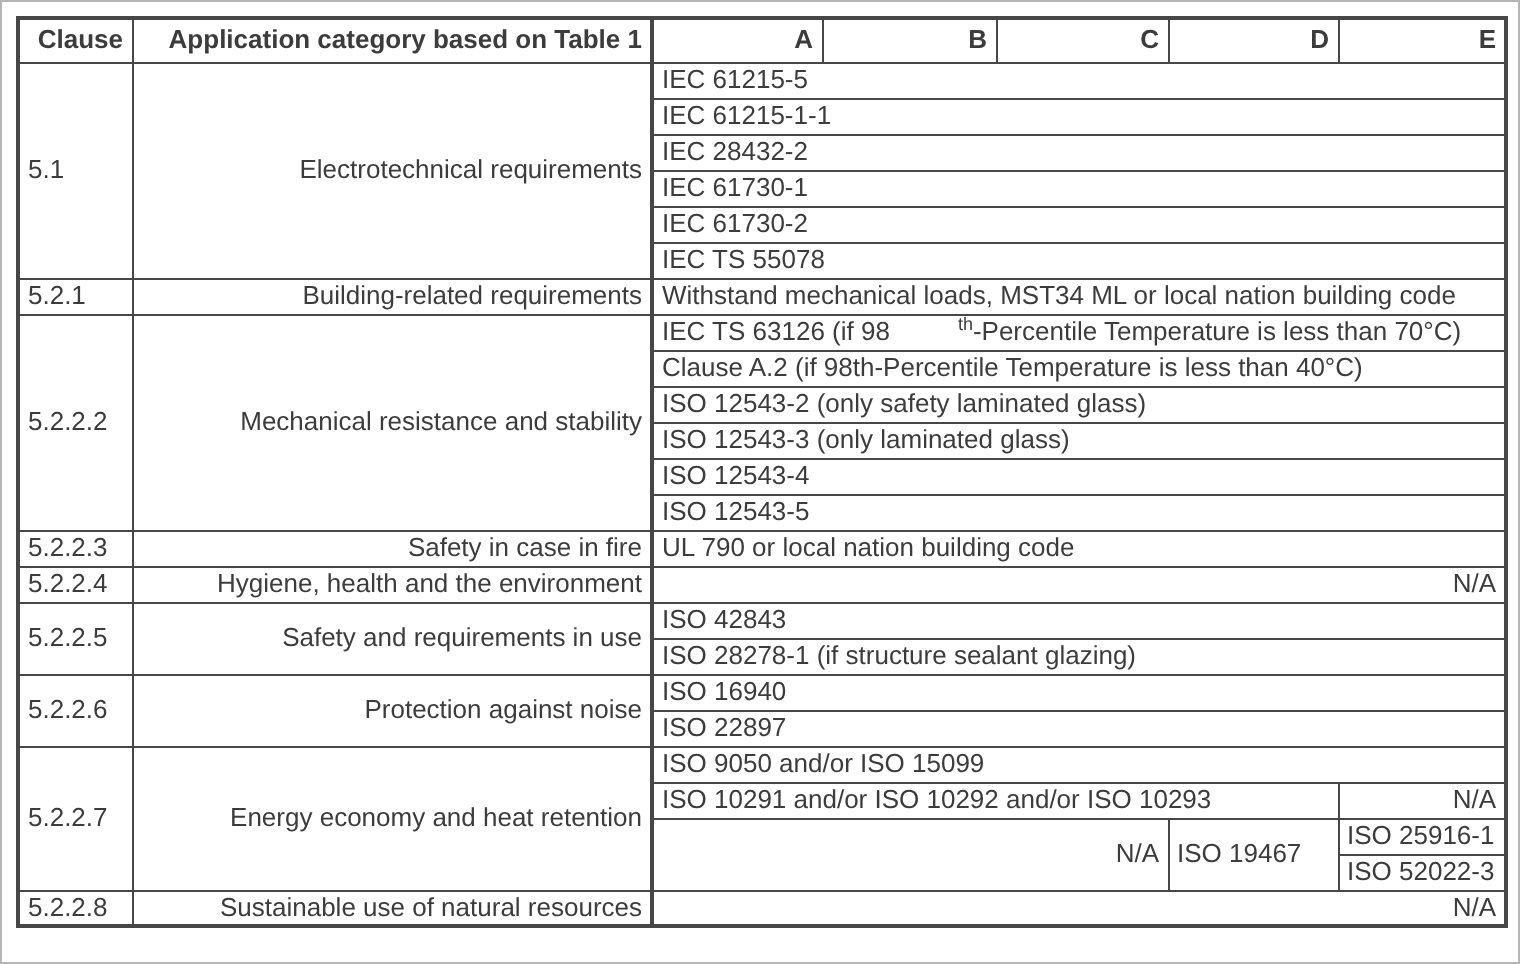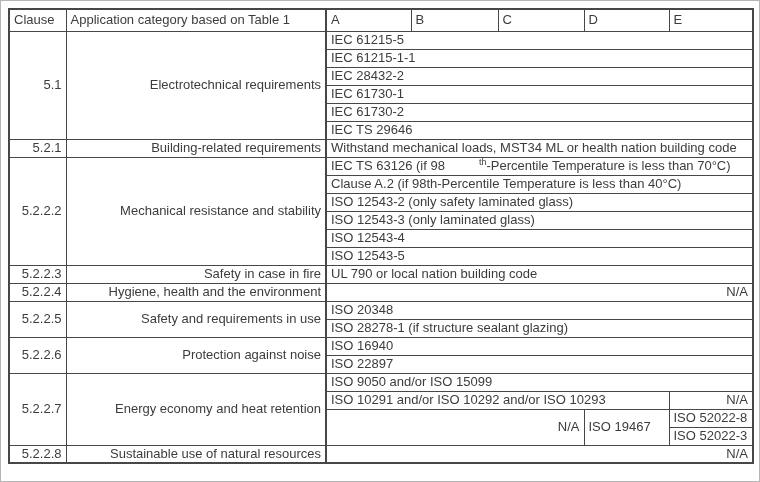--- a/index.html
+++ b/index.html
@@ -29,23 +29,23 @@
   }
   table.req th, table.req td {
     border: 1px solid var(--border-color, #474747);
     height: 18px;
     padding: 0 4px;
     line-height: 16px;
     white-space: nowrap;
     overflow: hidden;
     vertical-align: middle;
   }
-  table.req thead th { height: 22px; font-weight: normal; text-align: left; }
+  table.req thead th { height: 22px; font-weight: bold; text-align: right; }
   th.left { text-align: left; }
-  td.clause { text-align: right; padding: 0 2px; }
+  td.clause { text-align: left; padding: 0 2px; }
   td.cat { text-align: right; }
   td.std { text-align: left; }
   td.center { text-align: right; }
   .thickleft { border-left-width: 2px !important; }
   sup { font-size: 9px; line-height: 0; margin-left: 34px; }
 </style>
 </head>
 <body>
 
 <div class="page">
@@ -83,27 +83,27 @@
       <tr>
           <td class="std thickleft" colspan="5">IEC 28432-2</td>
         </tr>
       <tr>
           <td class="std thickleft" colspan="5">IEC 61730-1</td>
         </tr>
       <tr>
           <td class="std thickleft" colspan="5">IEC 61730-2</td>
         </tr>
       <tr>
-          <td class="std thickleft" colspan="5">IEC TS 29646</td>
+          <td class="std thickleft" colspan="5">IEC TS 55078</td>
         </tr>
 
       <tr>
         <td class="clause">5.2.1</td>
         <td class="cat">Building-related requirements</td>
-        <td class="std thickleft" colspan="5">Withstand mechanical loads, MST34 ML or health nation building code</td>
+        <td class="std thickleft" colspan="5">Withstand mechanical loads, MST34 ML or local nation building code</td>
       </tr>
 
       <tr>
         <td class="clause" rowspan="6">5.2.2.2</td>
         <td class="cat" rowspan="6">Mechanical resistance and stability</td>
         <td class="std thickleft" colspan="5"><span>IEC TS 63126 (if 98</span><sup>th</sup><span>-Percentile Temperature is less than 70°C)</span></td>
       </tr>
       <tr>
           <td class="std thickleft" colspan="5">Clause A.2 (if 98th-Percentile Temperature is less than 40°C)</td>
         </tr>
@@ -128,21 +128,21 @@
 
       <tr>
         <td class="clause">5.2.2.4</td>
         <td class="cat">Hygiene, health and the environment</td>
         <td class="center thickleft" colspan="5">N/A</td>
       </tr>
 
       <tr>
         <td class="clause" rowspan="2">5.2.2.5</td>
         <td class="cat" rowspan="2">Safety and requirements in use</td>
-        <td class="std thickleft" colspan="5">ISO 20348</td>
+        <td class="std thickleft" colspan="5">ISO 42843</td>
       </tr>
       <tr>
           <td class="std thickleft" colspan="5">ISO 28278-1 (if structure sealant glazing)</td>
         </tr>
 
       <tr>
         <td class="clause" rowspan="2">5.2.2.6</td>
         <td class="cat" rowspan="2">Protection against noise</td>
         <td class="std thickleft" colspan="5">ISO 16940</td>
       </tr>
@@ -155,21 +155,21 @@
         <td class="cat" rowspan="4">Energy economy and heat retention</td>
         <td class="std thickleft" colspan="5">ISO 9050 and/or ISO 15099</td>
       </tr>
       <tr>
         <td class="std thickleft" colspan="4">ISO 10291 and/or ISO 10292 and/or ISO 10293</td>
         <td class="center">N/A</td>
       </tr>
       <tr>
         <td class="center thickleft" colspan="3" rowspan="2">N/A</td>
         <td class="std" rowspan="2">ISO 19467</td>
-        <td class="std">ISO 52022-8</td>
+        <td class="std">ISO 25916-1</td>
       </tr>
       <tr>
         <td class="std">ISO 52022-3</td>
       </tr>
 
       <tr>
         <td class="clause">5.2.2.8</td>
         <td class="cat">Sustainable use of natural resources</td>
         <td class="center thickleft" colspan="5">N/A</td>
       </tr>

